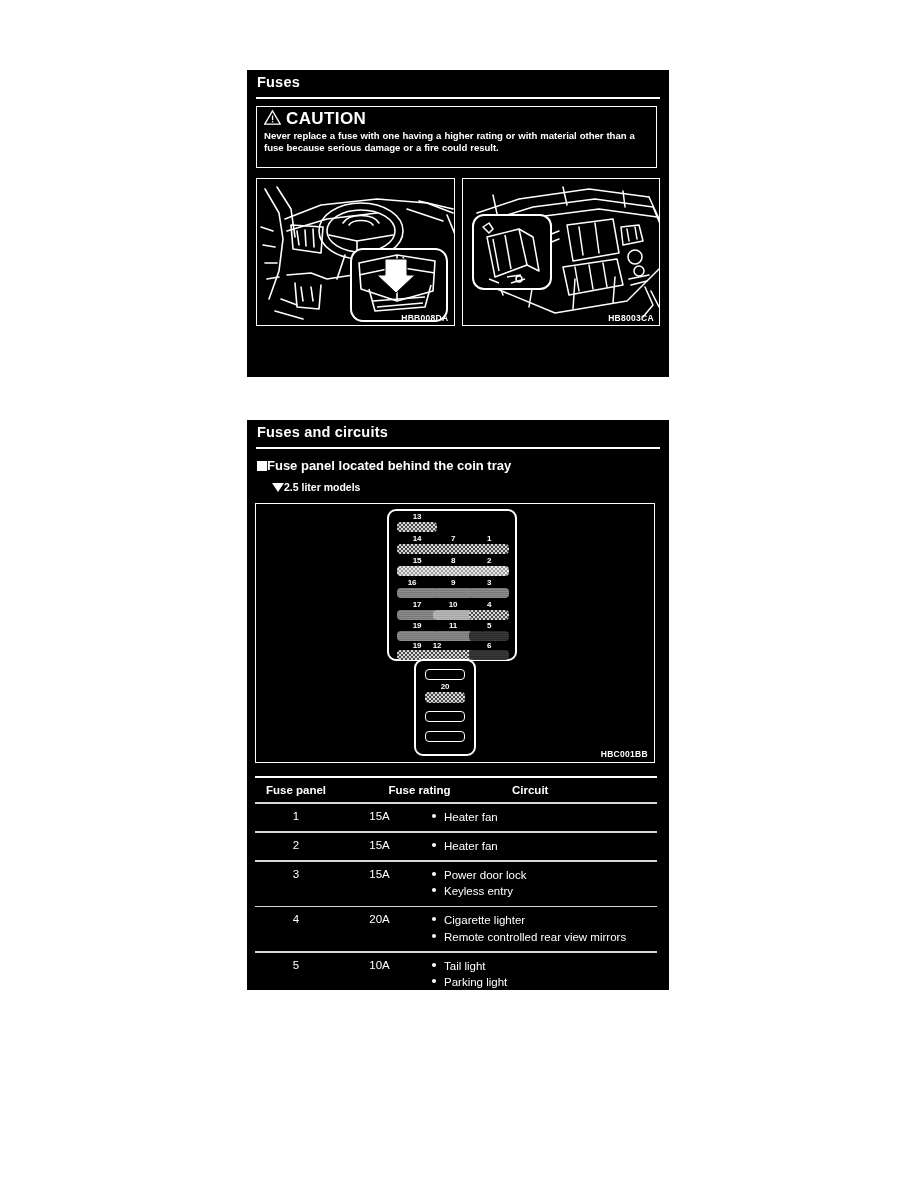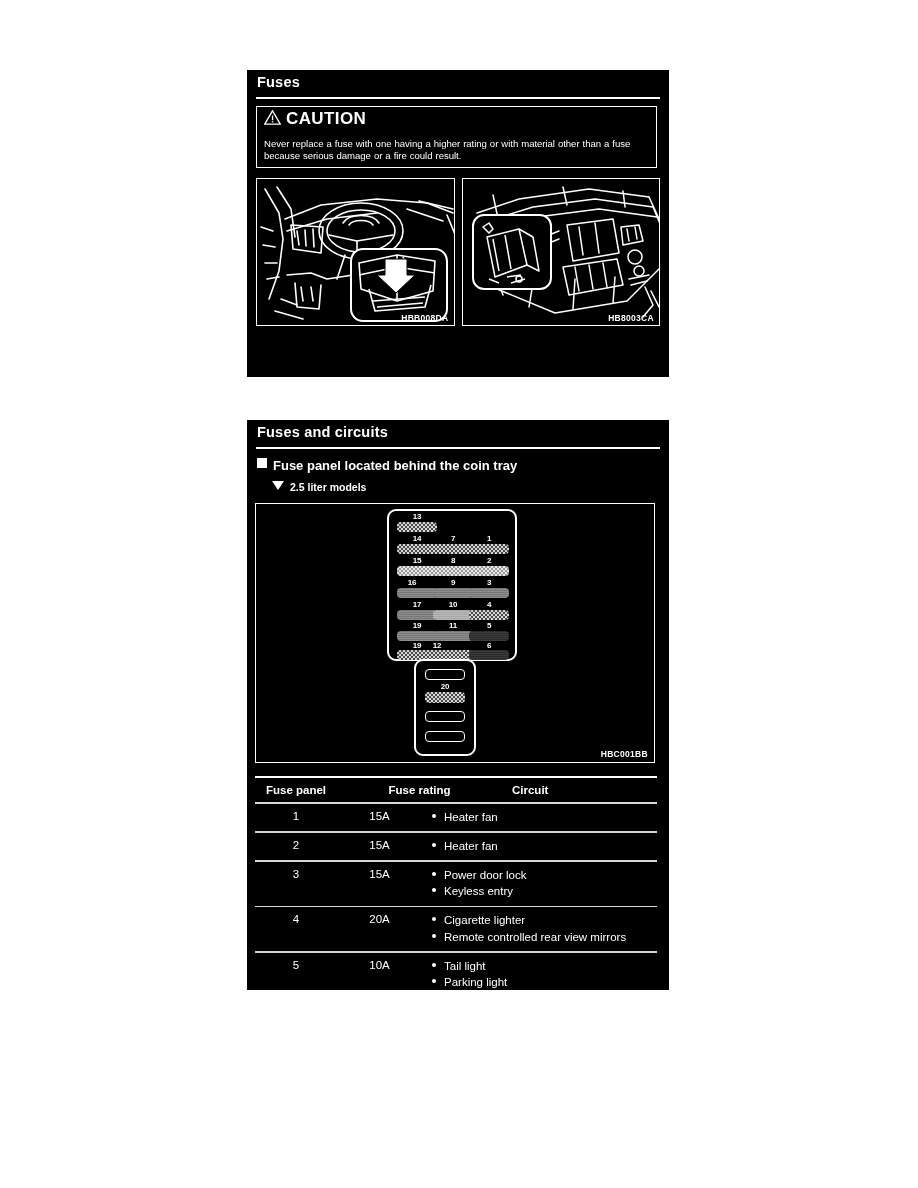--- a/index.html
+++ b/index.html
@@ -78,25 +78,24 @@
     font-size: 17px;
     font-weight: bold;
     letter-spacing: 0.4px;
   }
   #caution-text {
     position: absolute;
     left: 7px;
     top: 23px;
     right: 5px;
     font-size: 9.6px;
-    font-weight: normal;
+    font-weight: bold;
     line-height: 11.6px;
     letter-spacing: -0.05px;
     word-spacing: 0.4px;
-    margin-top: 8px;
   }
 
   
   #illus-row {
     position: absolute;
     left: 9px;
     top: 108px;
     right: 9px;
     height: 148px;
     display: flex;
@@ -129,21 +128,21 @@
     width: 422px;
     height: 570px;
   }
   .sub-head {
     position: absolute;
     left: 10px;
     font-size: 13px;
     font-weight: bold;
     color: #ffffff;
     display: flex;
-    gap: 6px;
+    align-items: center;
   }
   #sub-head-1 { top: 38px; }
   #sub-head-1 .sq {
     width: 10px; height: 10px; background: #ffffff; display: inline-block;
   }
   #sub-head-2 {
     left: 25px;
     top: 61px;
     font-size: 10.5px;
   }

